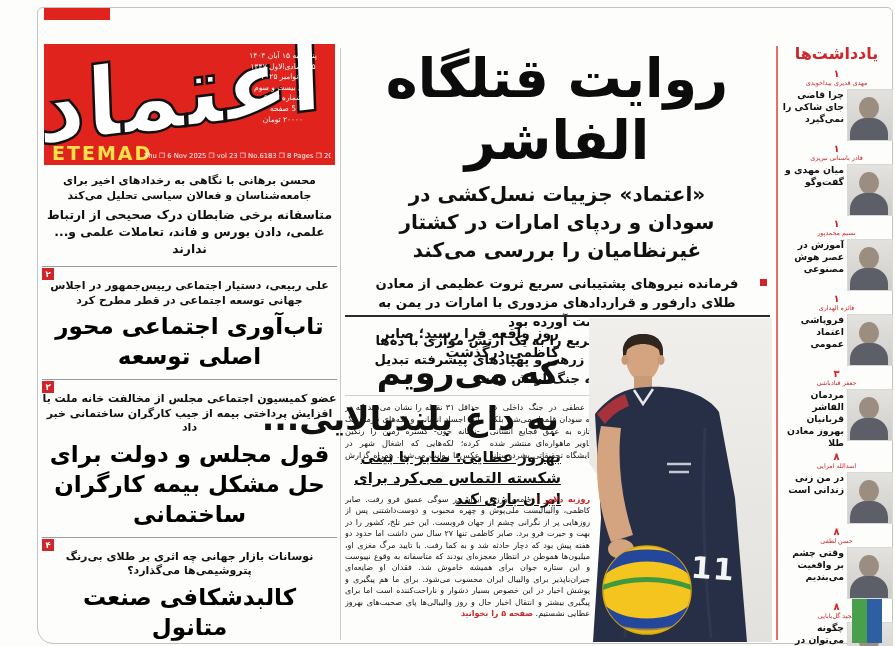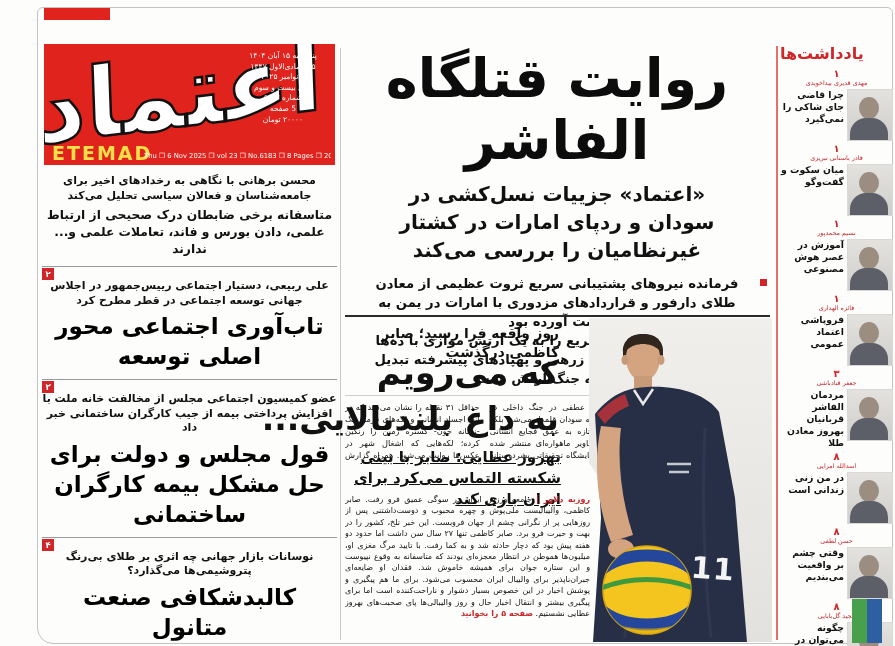--- a/index.html
+++ b/index.html
@@ -59,21 +59,21 @@
   .left-col{left:42px;top:170px;width:295px;text-align:center;}
   .lc-kicker{font-size:11px;font-weight:bold;line-height:14.5px;margin-top:4px;}
   .lc-headline{font-size:23px;font-weight:bold;line-height:30px;margin-top:3px;color:#000;}
   .lc-sub{font-size:12.3px;font-weight:bold;line-height:17px;margin-top:4px;}
   .lc-sep{position:relative;border-top:1px solid #9a9a9a;margin:8px 0 12px;}
   .lc-badge{position:absolute;left:0;top:1px;width:12px;height:12px;background:#d0262a;color:#fff;
             font-size:8.5px;font-weight:bold;display:flex;align-items:center;justify-content:center;}
 
   
   .notes{left:780px;top:44px;width:113px;}
-  .notes-title{font-size:16px;font-weight:bold;color:#d0262a;text-align:left;margin-bottom:6px;}
+  .notes-title{font-size:16px;font-weight:bold;color:#d0262a;text-align:center;margin-bottom:6px;}
   .note{margin-bottom:3px;}
   .note-num{color:#d0262a;font-weight:bold;font-size:10px;text-align:center;line-height:10px;}
   .note-author{color:#c8262a;font-size:6.4px;text-align:center;white-space:nowrap;overflow:hidden;line-height:9px;}
   .note-row{display:flex;gap:3px;align-items:flex-start;margin-top:1px;}
   .note-headline{flex:1;font-size:9.3px;font-weight:bold;line-height:12px;}
   .note-avatar{flex:none;width:44px;height:50px;background:linear-gradient(#e3e2df,#cfceca);
                position:relative;overflow:hidden;border:1px solid #d8d8d6;}
   .note-avatar::before{content:"";position:absolute;left:11px;top:7px;width:20px;height:22px;
                border-radius:50%;background:#9b8d80;}
   .note-avatar::after{content:"";position:absolute;left:2px;top:28px;width:38px;height:26px;
@@ -230,21 +230,21 @@
       <div class="note-avatar"></div>
       <div class="note-headline">چرا قاضی جای شاکی را نمی‌گیرد</div>
     </div>
   </div>
 
   <div class="note">
     <div class="note-num">۱</div>
     <div class="note-author">قادر باستانی تبریزی</div>
     <div class="note-row">
       <div class="note-avatar"></div>
-      <div class="note-headline">میان سکوت و گفت‌وگو</div>
+      <div class="note-headline">میان مهدی و گفت‌وگو</div>
     </div>
   </div>
 
   <div class="note">
     <div class="note-num">۱</div>
     <div class="note-author">نسیم محمدپور</div>
     <div class="note-row">
       <div class="note-avatar"></div>
       <div class="note-headline">آموزش در عصر هوش مصنوعی</div>
     </div>

